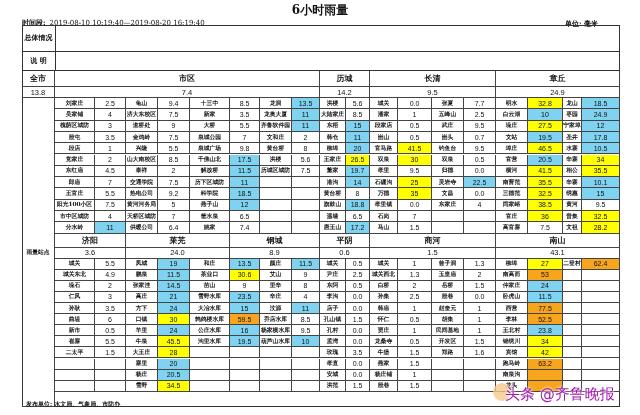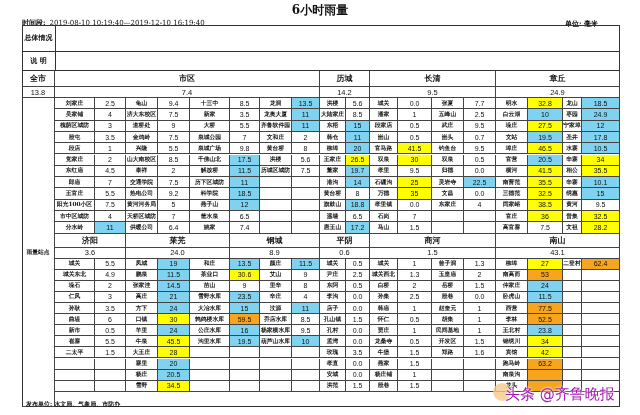--- a/index.html
+++ b/index.html
@@ -26,21 +26,21 @@
   .c-o{background:#f6a51c;}
   .c-r{background:#ee1111;}
   .footer{position:absolute;left:26px;top:400px;font-size:6px;font-weight:bold;}
   .watermark{position:absolute;left:505px;top:385px;font-size:15px;color:#a21caf;font-family:"DejaVu Sans",sans-serif;text-shadow:0 0 2px #fff,0 0 3px #fff;}
   .wmlogo{position:absolute;left:493px;top:383px;width:18px;height:18px;border-radius:50%;background:#f5c98a;opacity:.8;}
 </style>
 </head>
 <body>
 
 <div class="title">6小时雨量</div>
-<div class="period"><b>时间段:</b><span>2019-08-10 10:19:40—2019-12-10 16:19:40</span></div>
+<div class="period"><b>时间段:</b><span>2019-08-10 10:19:40—2019-08-20 16:19:40</span></div>
 <div class="unit">单位: 毫米</div>
 
 <div class="frame"></div>
 
 <div class="summary">
   <div class="lbl">总体情况</div>
 </div>
 
 <div class="legend">
   <div class="lbl">说 明</div>

